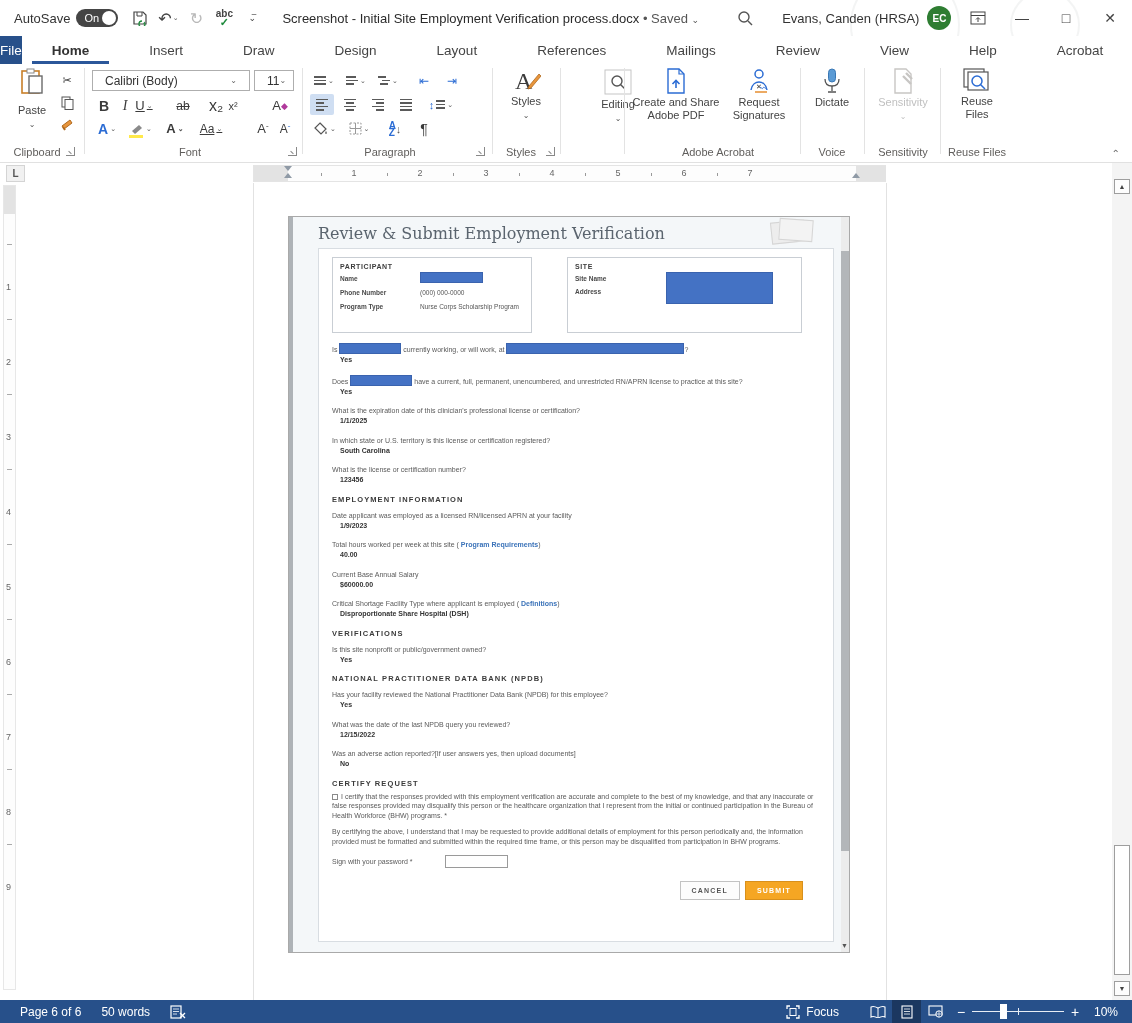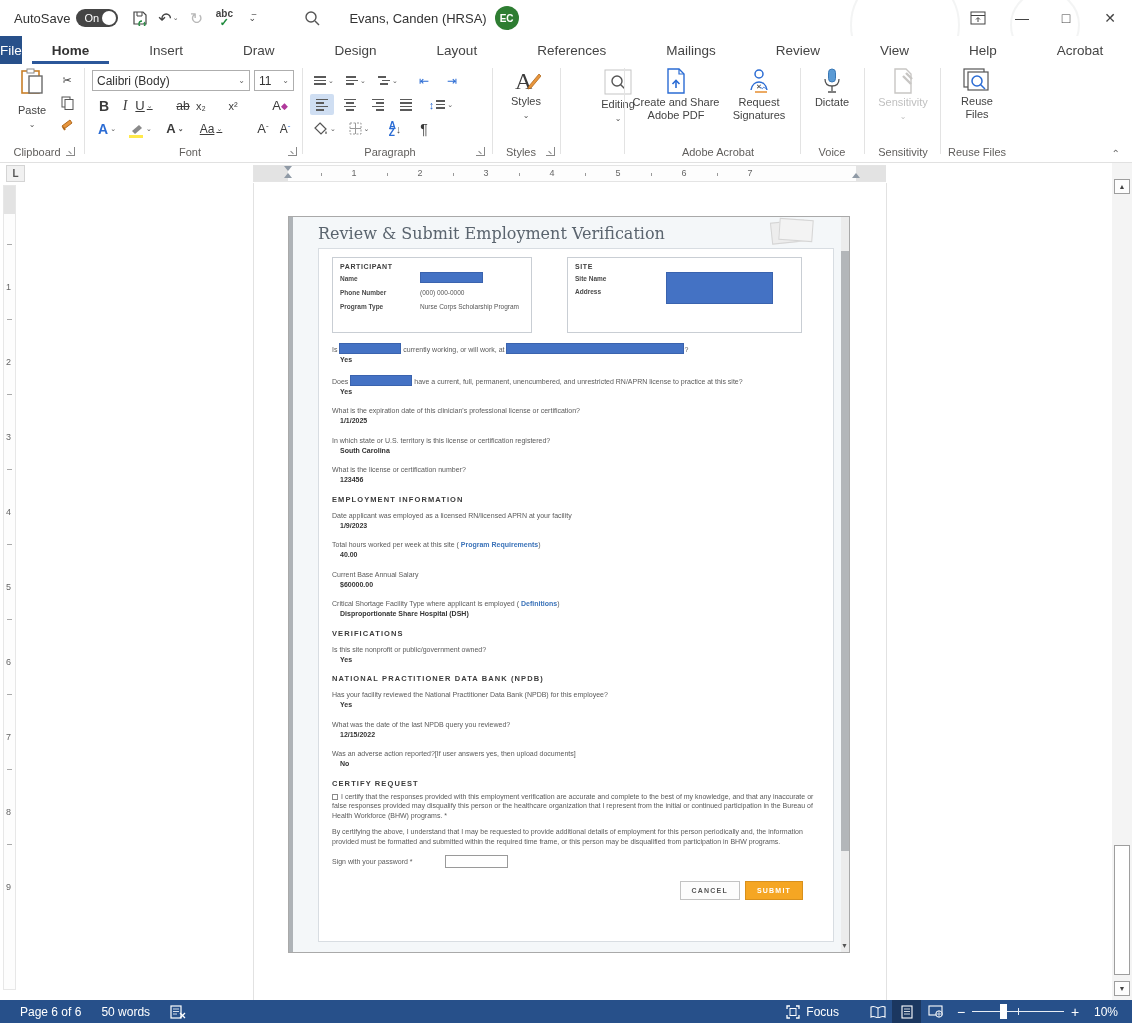--- a/index.html
+++ b/index.html
@@ -50,21 +50,21 @@
   .glabel { position:absolute; top:82px; font-size:11px; color:#605e5c; text-align:center; }
   .launcher { position:absolute; top:83px; width:9px; height:9px; border-right:1px solid #888; border-bottom:1px solid #888; }
   .launcher::after { content:""; position:absolute; right:2px; bottom:2px; width:4px; height:1px;
     background:#888; transform:rotate(45deg); }
   .bigbtn { position:absolute; top:4px; display:flex; flex-direction:column; align-items:center;
     text-align:center; line-height:13px; }
   .bigbtn .bchev { font-size:8px; color:#555; margin-top:1px; }
   .smallbtn { position:absolute; display:flex; align-items:center; justify-content:center;
     height:21px; color:#3b3b3b; }
   .combo { position:absolute; border:1px solid #aeaeae; height:21px; font-size:12px; color:#333;
-    display:flex; align-items:center; padding:0 4px; justify-content:space-between; }
+    display:flex; align-items:center; padding:0 12px; justify-content:space-between; }
   .combo .chev { font-size:8px; color:#666; }
   .glyph-b { font-weight:bold; font-size:14px; }
   .glyph-i { font-style:italic; font-family:"Liberation Serif",serif; font-size:14px; }
   .glyph-u { text-decoration:underline; font-size:13px; }
   .glyph-strike { text-decoration:line-through; font-size:12px; }
   .mini-chev2 { font-size:7px; color:#555; margin-left:2px; }
   .underbar { position:absolute; left:2px; right:2px; bottom:1px; height:3px; }
   .sel { background:#cfdef2; border-radius:2px; }
   .bars { display:inline-block; }
   .bars i { display:block; background:#5a5a5a; height:1.5px; margin:2px 0; }
@@ -176,20 +176,25 @@
     </div>
   <div class="qat-btn disabled">
       <span style="font-size:16px;">↻</span>
     </div>
   <div class="qat-btn" id="abc-btn">
       <span>abc<br><span class="check">✓</span></span>
     </div>
   <div class="qat-btn">
       <span style="font-size:9px;">⌄̅</span>
     </div>
+  <div id="doc-title">
+    <span>Screenshot - Initial Site Employment Verification process.docx</span>
+    <span class="saved"> <span>• Saved</span></span>
+    <span class="chev"> ⌄</span>
+  </div>
   <div id="search-zone">
     <svg class="ic" width="17" height="17" viewBox="0 0 17 17">
         <circle cx="7" cy="7" r="5" fill="none" stroke="#555" stroke-width="1.4"></circle>
         <path d="M11 11l4 4" stroke="#555" stroke-width="1.4"></path>
       </svg>
   </div>
   <div id="user-zone">
     <span>Evans, Canden (HRSA)</span>
     <span id="avatar">EC</span>
   </div>
@@ -278,21 +283,21 @@
     <span>11</span>
       <span class="chev">⌄</span>
   </div>
   <div class="smallbtn glyph-b" style="left:94px; top:31px; width:20px;">B</div>
   <div class="smallbtn glyph-i" style="left:116px; top:31px; width:18px;">I</div>
   <div class="smallbtn glyph-u" style="left:134px; top:31px; width:20px;">
       <span>U</span>
       <span class="mini-chev2">⌄</span>
     </div>
   <div class="smallbtn glyph-strike" style="left:172px; top:31px; width:22px;">ab</div>
-  <div class="smallbtn" style="left:190px; top:31px; width:22px; font-size:11px;">x₂</div>
+  <div class="smallbtn" style="left:205px; top:31px; width:22px; font-size:16px;">x₂</div>
   <div class="smallbtn" style="left:222px; top:31px; width:22px; font-size:11px;">x²</div>
   <div class="smallbtn" style="left:268px; top:31px; width:24px; font-size:13px;">
     <span>A</span>
       <span style="color:#b0399b; font-size:9px;">◆</span>
   </div>
   <div class="smallbtn" style="left:94px; top:54px; width:26px; font-size:14px; color:#2b6cd4; position:absolute;">
     <span style="font-weight:bold;">A</span>
       <span class="mini-chev2">⌄</span>
   </div>
   <div class="smallbtn" style="left:126px; top:54px; width:30px; position:relative;">

